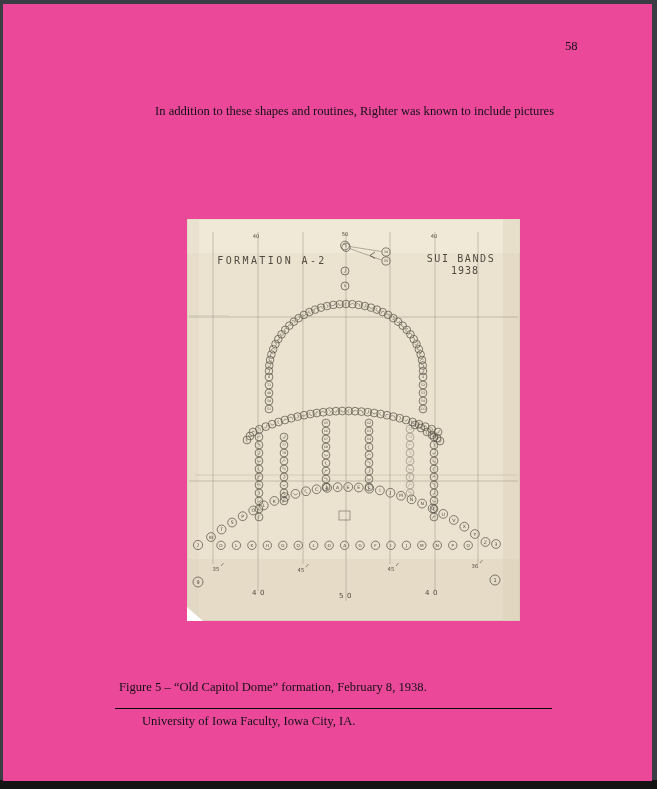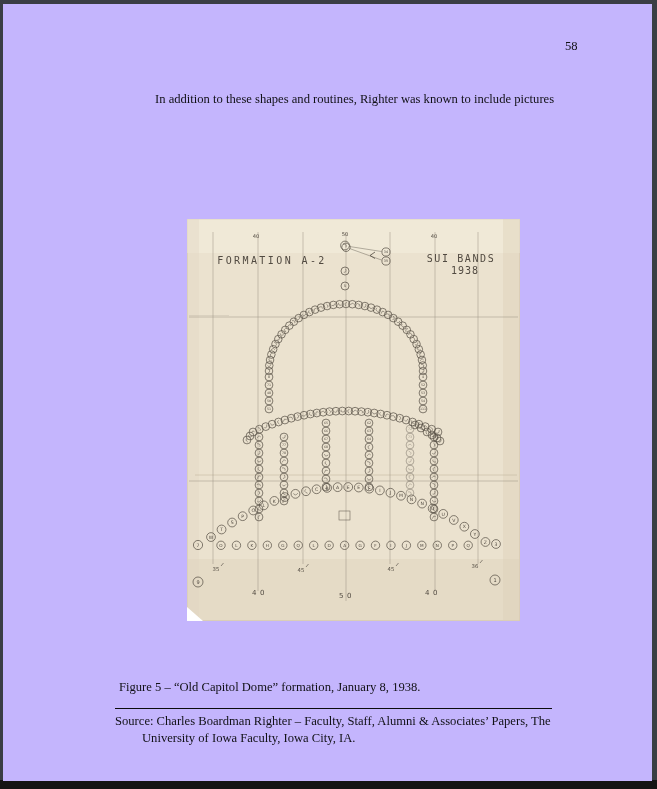--- a/index.html
+++ b/index.html
@@ -4,24 +4,24 @@
 <style>
   html,body{margin:0;padding:0;}
   body{
     width:657px;height:789px;position:relative;overflow:hidden;
     background:#3a3e44;
     font-family:"Liberation Serif",serif;
   }
   .bottom-strip{position:absolute;left:0;right:0;bottom:0;height:9px;background:#141414;}
   .page{
     position:absolute;left:3px;top:4px;width:649px;height:777px;
-    background:#c4b5fd;color:#111116;
+    background:#ec4899;color:#111116;
   }
   .page-number{position:absolute;top:35px;left:562px;font-size:12.6px;}
-  .para{position:absolute;top:81px;left:117px;width:462px;font-size:12.6px;}
+  .para{position:absolute;top:93px;left:117px;width:462px;font-size:12.6px;}
   .para .line{line-height:29.2px;white-space:pre;}
   .para .line.first{text-indent:35px;}
   .figure-wrap{position:absolute;left:184px;top:215px;width:360px;height:402px;}
   .caption{position:absolute;top:676px;left:116px;font-size:12.6px;white-space:pre;}
   .rule{position:absolute;top:704px;left:112px;width:437px;height:0;border-top:1.8px solid #0c0c0c;}
   .source{position:absolute;top:709px;left:112px;font-size:12.6px;line-height:17px;}
   .source .l{white-space:pre;}
   .source .l2{padding-left:27px;}
 </style>
 </head>
@@ -493,19 +493,18 @@
           <circle cx="308" cy="361" r="5" fill="none" stroke="#514a41" stroke-width="0.7" opacity="1"></circle>
           <text x="308" y="362.8" font-size="5" text-anchor="middle" fill="#514a41" font-family="&quot;DejaVu Sans&quot;, sans-serif" opacity="1">1</text>
         </g>
         <g>
           <text x="73" y="376" font-size="7" text-anchor="middle" fill="#514a41" font-family="&quot;DejaVu Sans&quot;, sans-serif" letter-spacing="3.5">40</text>
           <text x="160" y="379" font-size="7" text-anchor="middle" fill="#514a41" font-family="&quot;DejaVu Sans&quot;, sans-serif" letter-spacing="3.5">50</text>
           <text x="246" y="376" font-size="7" text-anchor="middle" fill="#514a41" font-family="&quot;DejaVu Sans&quot;, sans-serif" letter-spacing="3.5">40</text>
         </g>
       </svg></div>
 
-  <div class="caption">Figure 5 – “Old Capitol Dome” formation, January 8, 1938.</div>
+  <div class="caption">Figure 5 – “Old Capitol Dome” formation, February 8, 1938.</div>
   <div class="rule"></div>
   <div class="source">
-    <div class="l">Source: Charles Boardman Righter – Faculty, Staff, Alumni &amp; Associates’ Papers, The</div>
     <div class="l l2">University of Iowa Faculty, Iowa City, IA.</div>
   </div>
 </div>
 
 </body></html>

